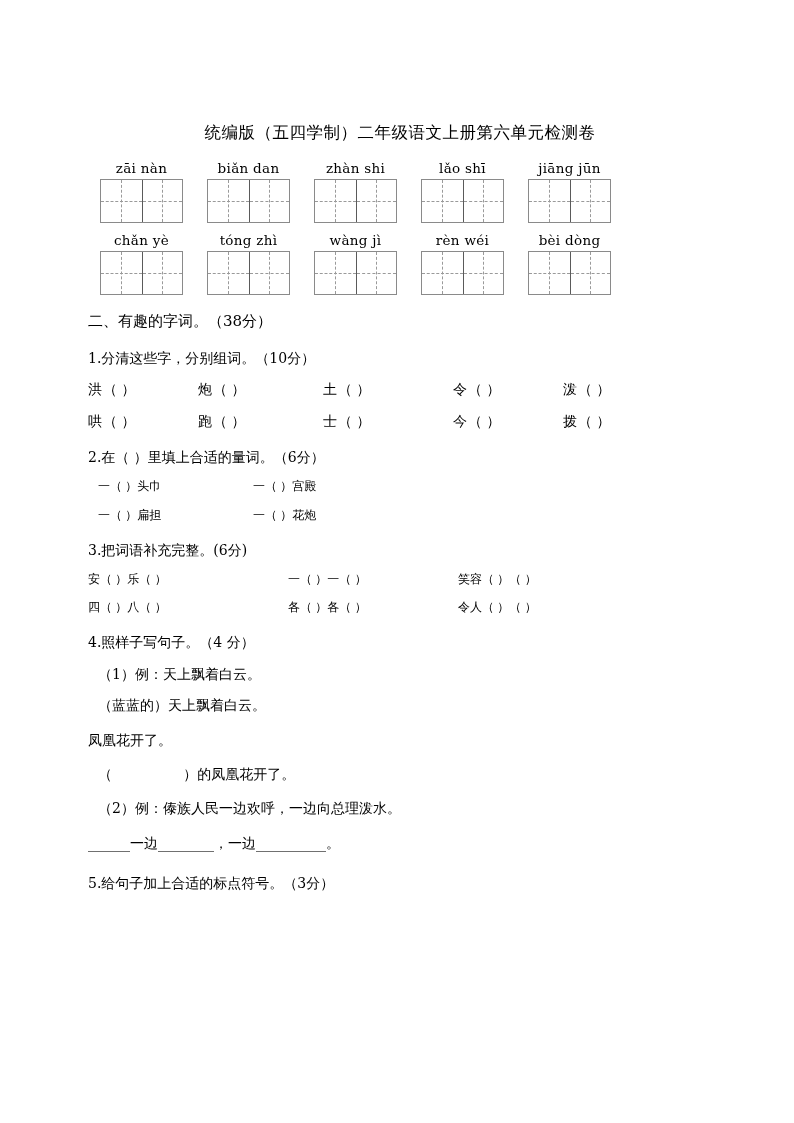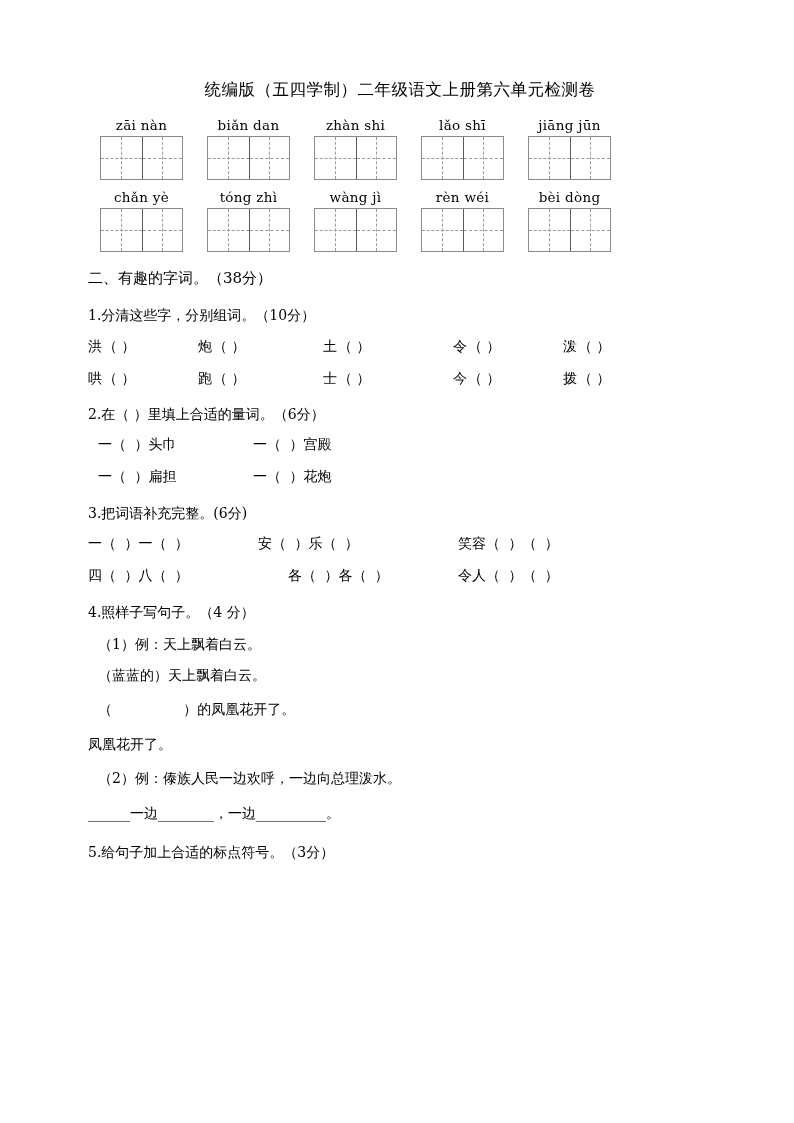--- a/index.html
+++ b/index.html
@@ -14,20 +14,21 @@
     color: #000000;
     overflow: hidden;
     position: relative;
   }
   .page {
     position: relative;
     width: 794px;
     height: 983px;
     padding: 0;
     box-sizing: border-box;
+    margin-top: 43px;
   }
   .content {
     position: absolute;
     left: 88px;
     top: 78px;
     width: 624px;
   }
 
   .doc-title {
     text-align: center;
@@ -140,22 +141,22 @@
     margin: 0 0 9px 0;
   }
   .pair-item {
     white-space: nowrap;
   }
   .pair-item .ch { margin-right: 1px; }
   .pair-blank { letter-spacing: 0px; }
 
   .cols-row {
     display: flex;
-    font-size: 14px;
-    font-family: Liberation Mono, monospace;
+    font-size: 12px;
+    font-family: Liberation Sans, sans-serif;
     line-height: 1.6;
     margin: 0 0 9px 0;
   }
   .cols-row .col { white-space: nowrap; }
 
   .underline-line {
     font-size: 14px;
     font-family: "DejaVu Serif", "Liberation Serif", serif;
     line-height: 1.7;
     margin: 0 0 9px 0;
@@ -281,35 +282,35 @@
       <div class="col">一（  ）宫殿</div>
     </div>
     <div class="cols-row indent1">
       <div class="col" style="width:155px;">一（  ）扁担</div>
       <div class="col">一（  ）花炮</div>
     </div>
 
     <div class="sub-head" style="margin-top:14px;">3.把词语补充完整。(6分)</div>
 
     <div class="cols-row">
+      <div class="col" style="width:200px;">安（  ）乐（  ）</div>
       <div class="col" style="width:170px;">一（  ）一（  ）</div>
-      <div class="col" style="width:200px;">安（  ）乐（  ）</div>
       <div class="col">笑容（  ）（  ）</div>
     </div>
     <div class="cols-row">
       <div class="col" style="width:200px;">四（  ）八（  ）</div>
       <div class="col" style="width:170px;">各（  ）各（  ）</div>
       <div class="col">令人（  ）（  ）</div>
     </div>
 
     <div class="sub-head" style="margin-top:14px;">4.照样子写句子。（4 分）</div>
 
     <div class="body-line indent1">（1）例：天上飘着白云。</div>
     <div class="body-line indent1">（蓝蓝的）天上飘着白云。</div>
+    <div class="body-line" style="margin-top:12px;">凤凰花开了。</div>
     <div class="body-line indent1" style="margin-top:12px;">（                ）的凤凰花开了。</div>
-    <div class="body-line" style="margin-top:12px;">凤凰花开了。</div>
     <div class="body-line indent1" style="margin-top:12px;">（2）例：傣族人民一边欢呼，一边向总理泼水。</div>
     <div class="underline-line" style="margin-top:12px;">______一边________，一边__________。</div>
 
     <div class="sub-head" style="margin-top:16px;">5.给句子加上合适的标点符号。（3分）</div>
 
   </div>
 </div>
 
 </body></html>

